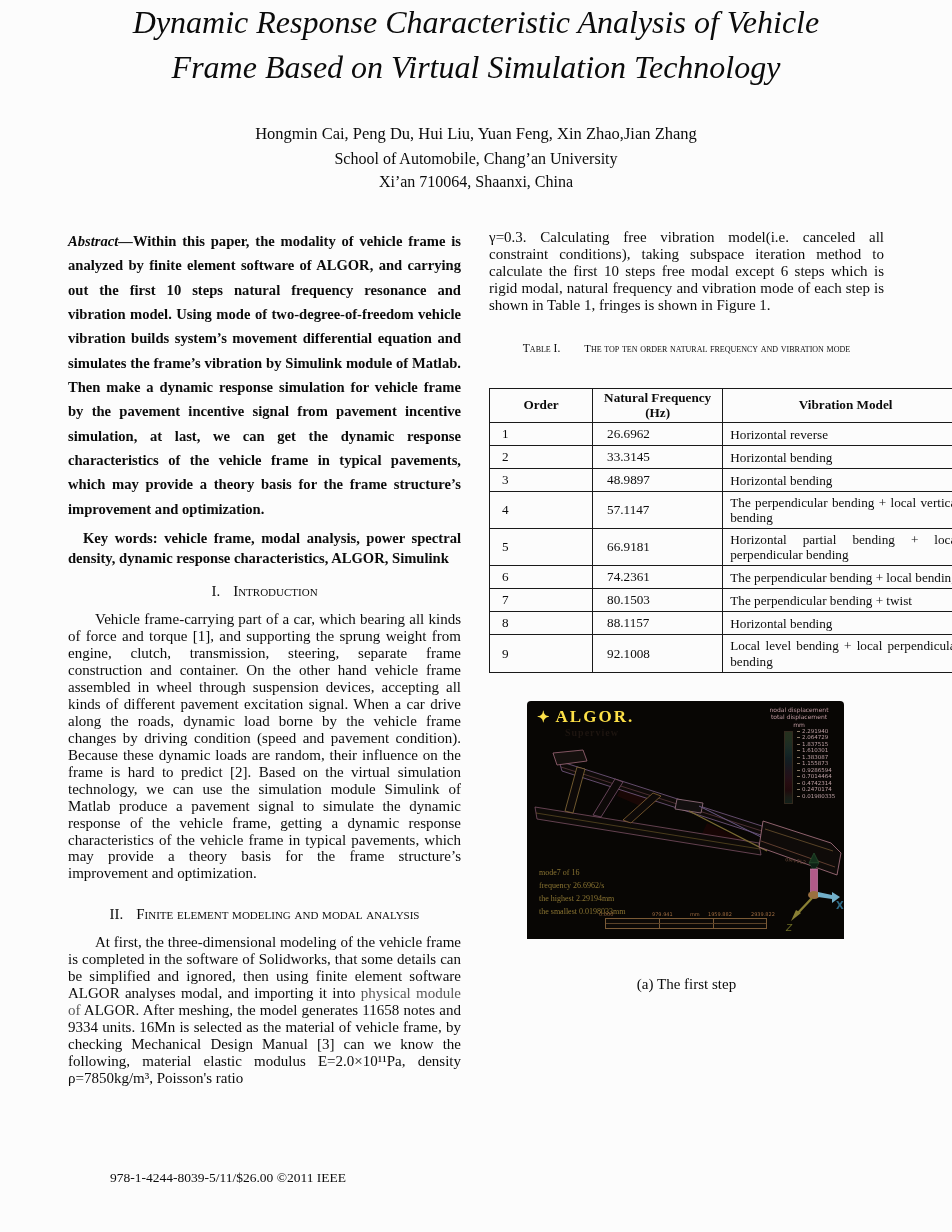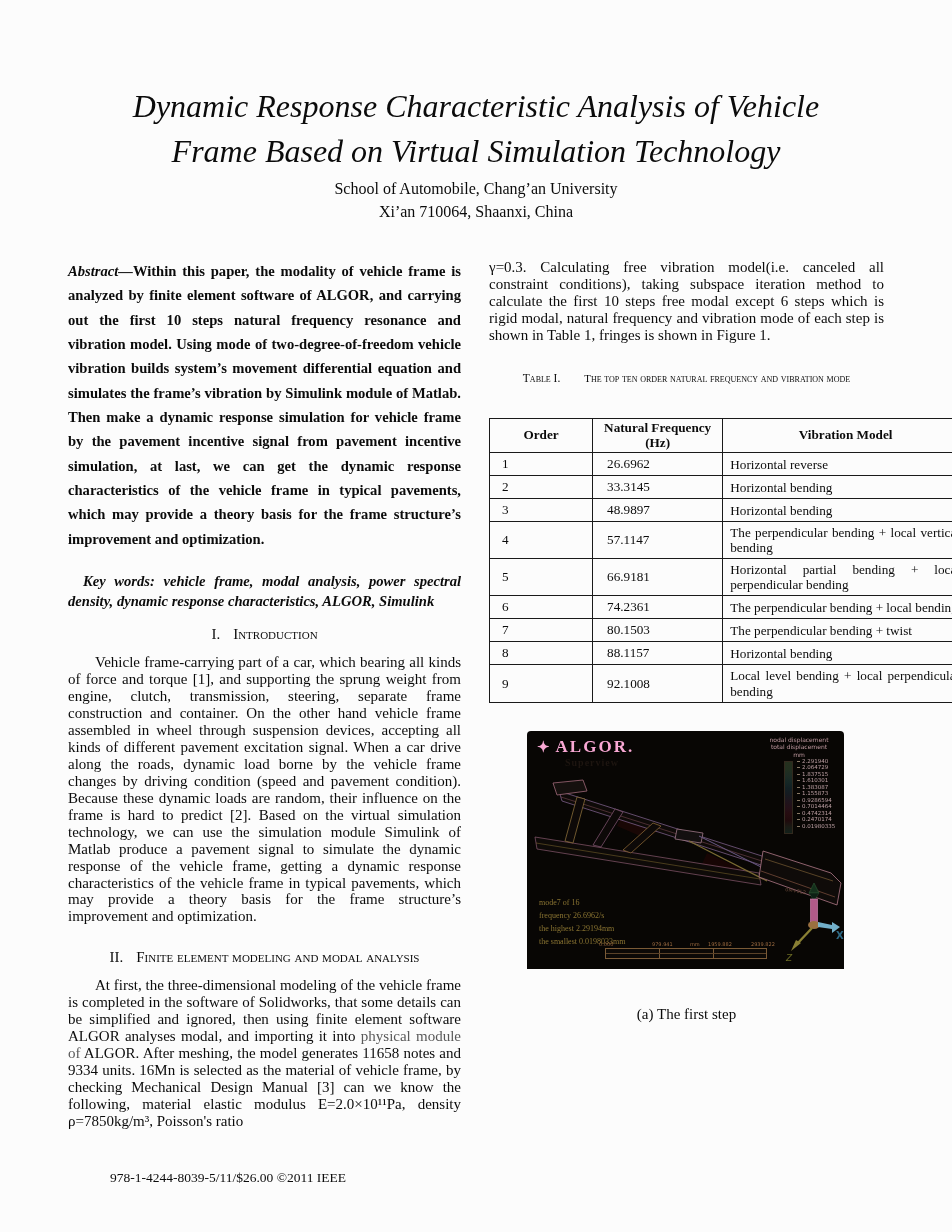--- a/index.html
+++ b/index.html
@@ -1,32 +1,32 @@
 <!DOCTYPE html>
 <html><head>
 <meta charset="utf-8">
 <style>
   html,body { margin:0; padding:0; background:#ffffff; }
   .page {
     position:relative; width:952px; height:1232px; background:#fcfcfc;
     font-family:"Liberation Serif","DejaVu Serif",serif; color:#0b0b0b; overflow:hidden;
   }
-  .title { padding-top:84px; text-align:center; font-style:italic; font-size:32px; line-height:1.40; }
+  .title { text-align:center; font-style:italic; font-size:32px; line-height:1.40; }
   .authors { margin-top:34px; text-align:center; font-size:16.5px; }
   .affil { margin-top:4px; text-align:center; font-size:16px; line-height:1.35; }
   .affil div { margin-top:2px; }
 
   .columns { display:flex; margin:36px 66px 0 68px; gap:28px; }
   .col-left  { width:393px; }
   .col-right { width:395px; }
 
   .abstract { font-weight:bold; font-size:14.6px; line-height:1.67; text-align:justify; }
   .abstract .abs-label { font-style:italic; }
-  .keywords { font-weight:bold; font-style:italic; font-size:14.6px; line-height:1.38;
-              text-align:justify; margin-top:20px; text-indent:15px; }
+  .keywords { font-weight:bold; font-size:14.6px; line-height:1.38;
+              text-align:justify; margin-top:7px; text-indent:15px; }
 
   .section-heading { text-align:center; font-size:15px; margin:15px 0 11px 0; }
   .section-heading .num { margin-right:13px; }
   .sc { font-variant:small-caps; }
 
   .body-par { font-size:15px; line-height:1.13; text-align:justify; margin:0; }
   .indent { text-indent:27px; }
   .gray { color:#595959; }
 
   .table-caption { margin-top:27px; text-align:center; font-size:10.8px; line-height:1.5; }
@@ -38,21 +38,21 @@
   table.freq td.c-order { width:70px; padding-left:12px; }
   table.freq td.c-freq  { width:92px; padding-left:14px; }
   table.freq td.c-vib   { width:201px; text-align:justify; line-height:1.14; padding-left:7px; }
 
   
   .figure { position:relative; width:317px; height:238px; background:#080604;
             margin:28px 0 0 38px; border-radius:4px 4px 0 0; }
   .figure * { box-sizing:border-box; }
   .wire { position:absolute; left:0; top:0; width:317px; height:238px; }
 
-  .fig-logo { position:absolute; left:10px; top:6px; color:#f9a8d4; font-weight:bold;
+  .fig-logo { position:absolute; left:10px; top:6px; color:#fde047; font-weight:bold;
               font-size:17px; letter-spacing:2px; font-family:"Liberation Serif",serif; }
   .fig-logo .star { font-size:15px; margin-right:4px; }
   .fig-logo-sub { position:absolute; left:38px; top:26px; color:#1d1510; font-weight:bold;
                   font-size:10px; letter-spacing:1px; }
 
   .legend-titles { position:absolute; left:230px; top:5px; width:84px; text-align:center;
                    font-size:6px; line-height:7.5px; color:#c09aa0;
                    font-family:"DejaVu Sans",sans-serif; }
   .legend-bar { position:absolute; left:257px; top:30px; width:9px; height:73px;
                 border:1px solid #32291e;
@@ -85,20 +85,21 @@
 </head>
 <body>
 
 <div class="page">
 
   <div class="title">
     <div>Dynamic Response Characteristic Analysis of Vehicle</div>
     <div>Frame Based on Virtual Simulation Technology</div>
   </div>
 
+  <div class="authors">Hongmin Cai, Peng Du, Hui Liu, Yuan Feng, Xin Zhao,Jian Zhang</div>
   <div class="affil">
     <div>School of Automobile, Chang’an University</div>
     <div>Xi’an 710064, Shaanxi, China</div>
   </div>
 
   <div class="columns">
 
     <div class="col-left">
       <div class="abstract">
         <span class="abs-label">Abstract—</span><span>Within this paper, the modality of vehicle frame is analyzed by finite element software of ALGOR, and carrying out the first 10 steps natural frequency resonance and vibration model. Using mode of two-degree-of-freedom vehicle vibration builds system’s movement differential equation and simulates the frame’s vibration by Simulink module of Matlab. Then make a dynamic response simulation for vehicle frame by the pavement incentive signal from pavement incentive simulation, at last, we can get the dynamic response characteristics of the vehicle frame in typical pavements, which may provide a theory basis for the frame structure’s improvement and optimization.</span>

